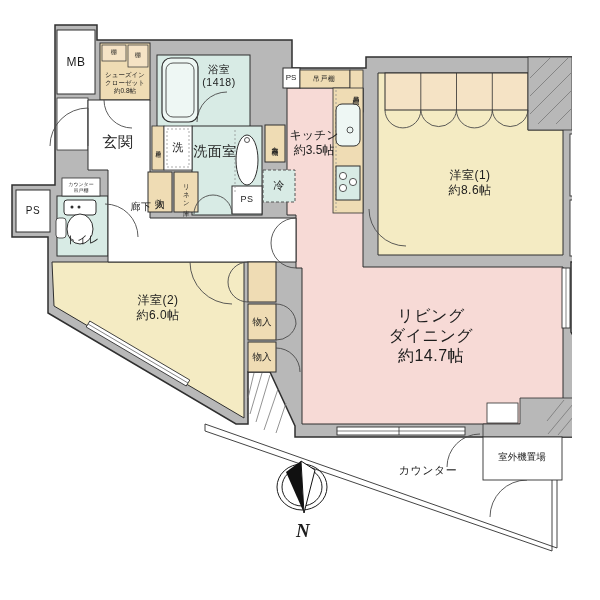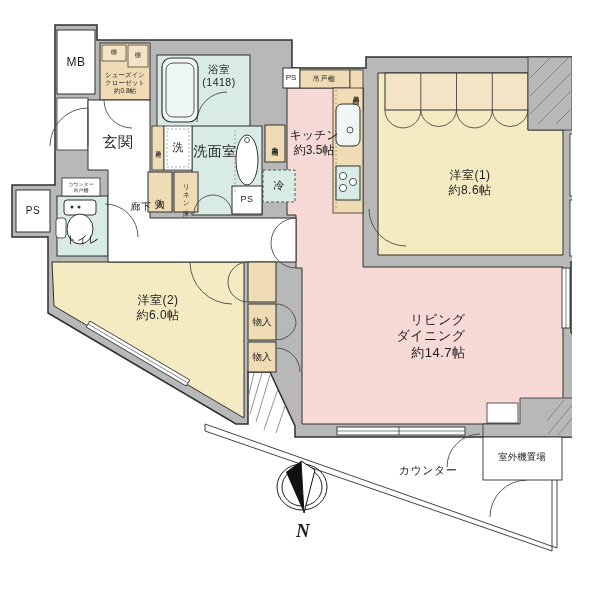--- a/index.html
+++ b/index.html
@@ -193,21 +193,21 @@
 <div class="lb" style="left:247px;top:200px;font-size:9px;">PS</div>
 <div class="lb v" style="left:275px;top:143px;font-size:7px;">食器棚</div>
 <div class="lb" style="left:314px;top:143px;font-size:12px;letter-spacing:0;">キッチン
 約3.5帖</div>
 <div class="lb" style="left:279px;top:186px;font-size:11px;">冷</div>
 <div class="lb" style="left:291px;top:78px;font-size:8px;letter-spacing:0;">PS</div>
 <div class="lb" style="left:324px;top:79px;font-size:7px;">吊戸棚</div>
 <div class="lb v" style="left:356px;top:92px;font-size:7px;">吊戸棚</div>
 <div class="lb" style="left:470px;top:183px;font-size:12px;">洋室(1)
 約8.6帖</div>
-<div class="lb" style="left:431px;top:336px;font-size:13px;text-align:right;">リビング
+<div class="lb" style="left:431px;top:336px;font-size:16px;">リビング
 ダイニング
 約14.7帖</div>
 <div class="lb" style="left:83px;top:240px;font-size:10.5px;">トイレ</div>
 <div class="lb" style="left:81px;top:187px;font-size:5px;letter-spacing:0;">カウンター
 吊戸棚</div>
 <div class="lb" style="left:33px;top:211px;font-size:10px;">PS</div>
 <div class="lb" style="left:141px;top:207px;font-size:10px;">廊下</div>
 <div class="lb" style="left:158px;top:308px;font-size:12px;">洋室(2)
 約6.0帖</div>
 <div class="lb" style="left:262px;top:322px;font-size:9.5px;letter-spacing:0;">物入</div>

